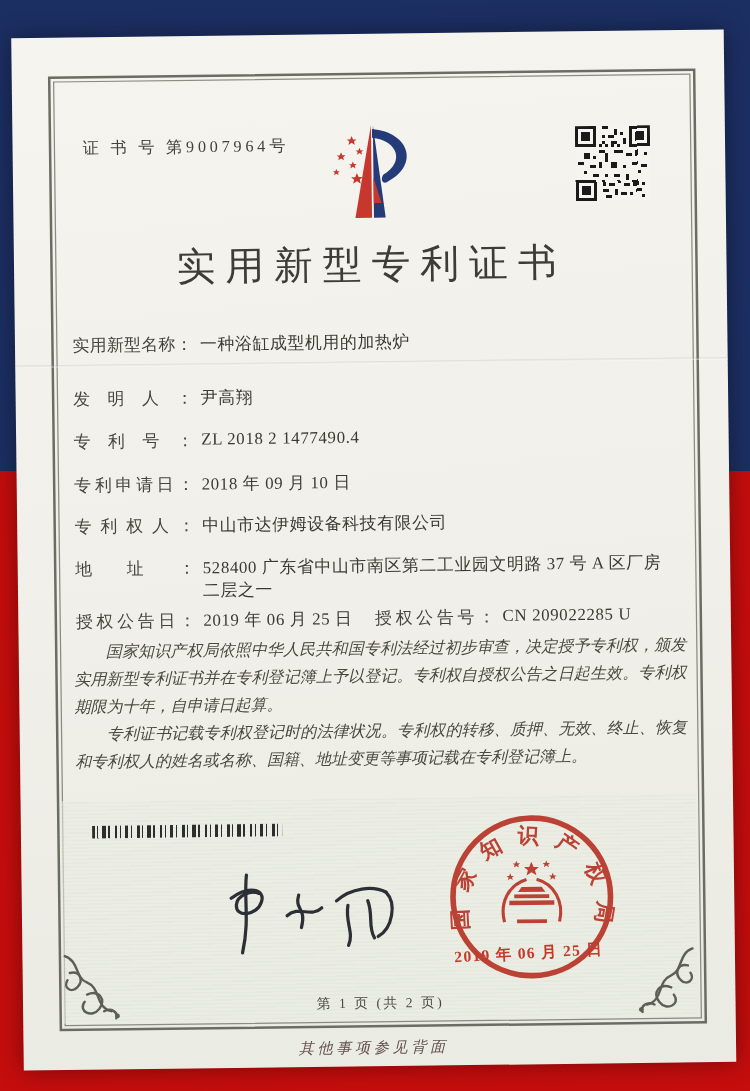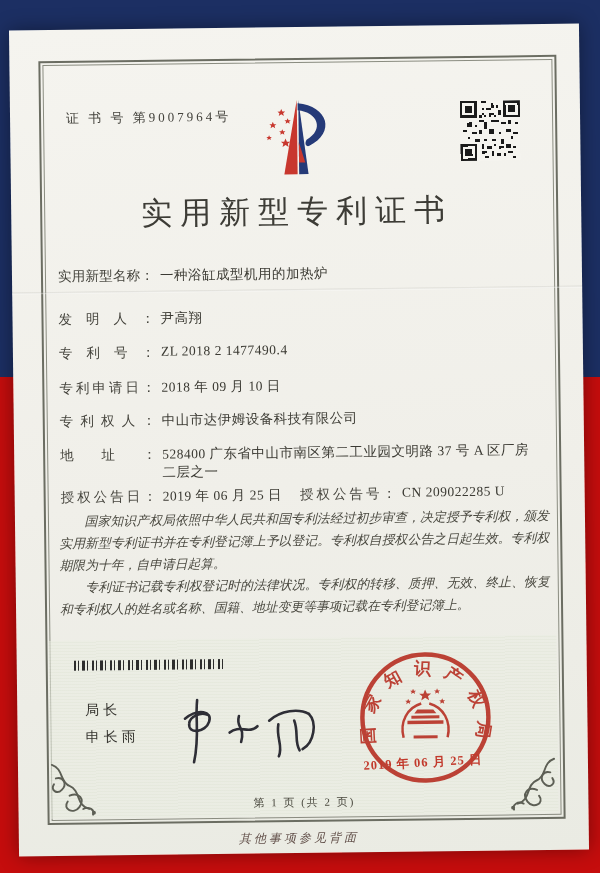--- a/index.html
+++ b/index.html
@@ -257,24 +257,20 @@
     </span>
   </div>
 
   <div class="paras">
     <p>国家知识产权局依照中华人民共和国专利法经过初步审查，决定授予专利权，颁发实用新型专利证书并在专利登记簿上予以登记。专利权自授权公告之日起生效。专利权期限为十年，自申请日起算。</p>
     <p>专利证书记载专利权登记时的法律状况。专利权的转移、质押、无效、终止、恢复和专利权人的姓名或名称、国籍、地址变更等事项记载在专利登记簿上。</p>
   </div>
 
   <div class="barcode"></div>
 
-  <div class="director">
-    <div>局长</div>
-    <div>申长雨</div>
-  </div>
 
   <svg class="signature" width="168" height="86" viewBox="0 0 168 86" aria-label="申长雨">
     <g fill="none" stroke="#2e2e36" stroke-width="2.6" stroke-linecap="round" stroke-linejoin="round">
       <path d="M20,30 C34,20 48,24 44,34 C40,45 22,46 24,35 C25,28 36,24 42,27"></path>
       <path d="M33,12 C30,32 34,48 27,74"></path>
       <path d="M74,30 C70,42 80,40 75,56"></path>
       <path d="M64,46 C74,38 83,49 92,41"></path>
       <path d="M104,36 C116,26 134,25 144,31"></path>
       <path d="M113,40 C110,54 117,62 112,72"></path>
       <path d="M129,37 C133,49 128,58 133,67"></path>

